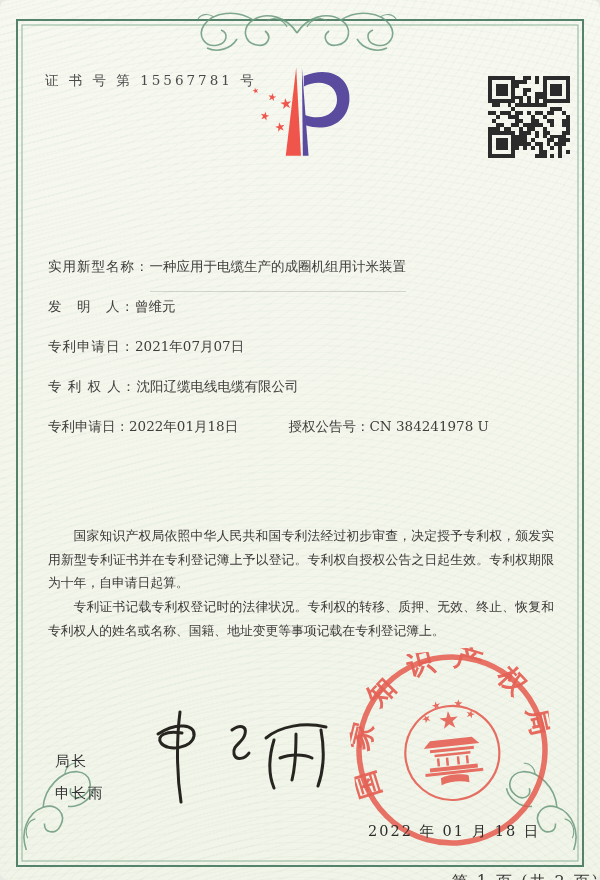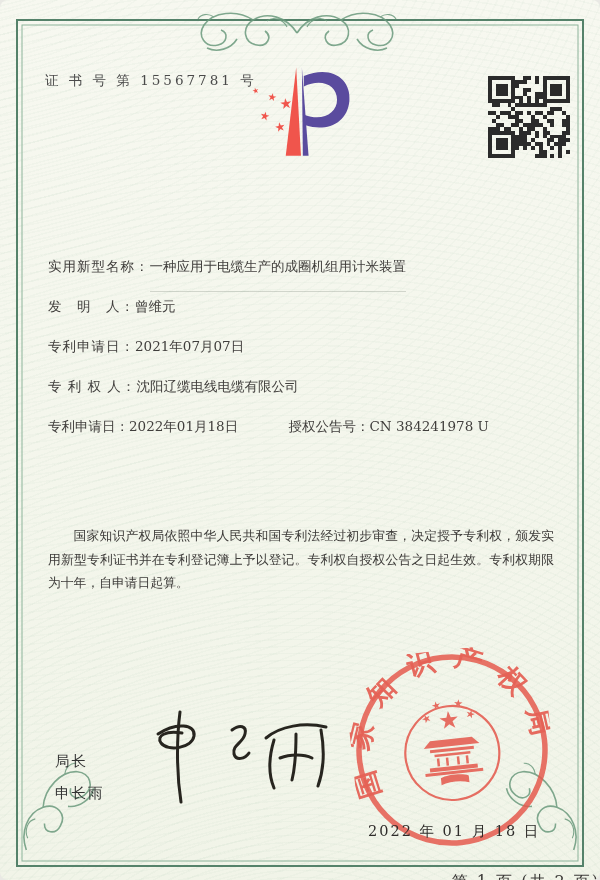--- a/index.html
+++ b/index.html
@@ -519,20 +519,21 @@
     <div class="frow"><span class="lab">专利申请日：</span><span>2021年07月07日</span></div>
     <div class="frow"><span class="lab">专 利 权 人：</span><span>沈阳辽缆电线电缆有限公司</span></div>
     <div class="grantrow">
       <span class="lab">专利申请日：</span><span>2022年01月18日</span><span class="gap"></span>
       <span class="lab">授权公告号：</span><span>CN 384241978 U</span>
     </div>
   </div>
 
   <div class="paras">
     <p>国家知识产权局依照中华人民共和国专利法经过初步审查，决定授予专利权，颁发实用新型专利证书并在专利登记簿上予以登记。专利权自授权公告之日起生效。专利权期限为十年，自申请日起算。</p>
+    <p>专利证书记载专利权登记时的法律状况。专利权的转移、质押、无效、终止、恢复和专利权人的姓名或名称、国籍、地址变更等事项记载在专利登记簿上。</p>
   </div>
 
   <div class="signoff">
     <div>局长</div>
     <div>申长雨</div>
   </div>
 
   <svg class="sig" width="215" height="115" viewBox="0 0 215 115">
     <g stroke="#27251f" stroke-width="3" fill="none" stroke-linecap="round" stroke-linejoin="round">
       <path d="M52,12 C49,35 48,70 53,102"></path>

